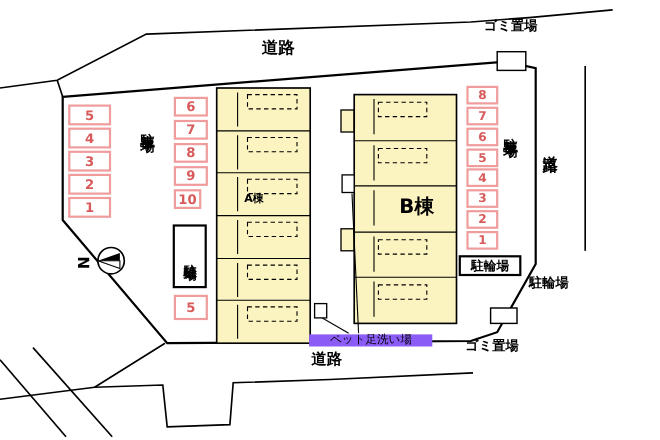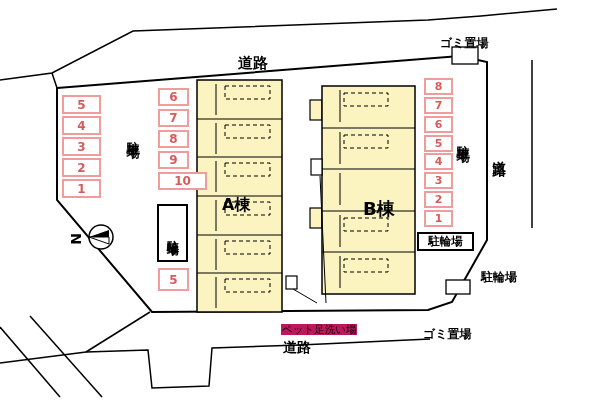--- a/index.html
+++ b/index.html
@@ -3,33 +3,33 @@
 <meta charset="utf-8">
 <style>
   * { margin:0; padding:0; box-sizing:border-box; }
   html,body { background:#ffffff; }
   #plan {
     position:relative; width:600px; height:400px; background:#ffffff;
     font-family:"DejaVu Sans","Liberation Sans",sans-serif; color:#000;
     overflow:hidden;
   }
   #plan > svg { position:absolute; left:0; top:0; }
-  .lbl { position:absolute; font-weight:bold; white-space:nowrap; line-height:1.05;margin-top:20px; }
+  .lbl { position:absolute; font-weight:bold; white-space:nowrap; line-height:1.05; }
   .v { writing-mode:vertical-rl; text-orientation:upright; letter-spacing:3px; }
   .stall {
     position:absolute; border:2px solid #F09C9C; background:#ffffff;
     color:#D85A5A; font-weight:bold; font-size:12px;
     display:flex; align-items:center; justify-content:center;
   }
   .stall.sm { font-size:11px; }
   .boxed {
     position:absolute; border:2px solid #000; background:#ffffff;
     display:flex; align-items:center; justify-content:center; font-weight:bold;
   }
-  .petlbl { background:#be185d; padding:0 1px; font-weight:normal; }
+  .petlbl { background:#8b5cf6; padding:0 19px; font-weight:normal; }
 </style>
 </head>
 <body>
 
 <div id="plan">
 
   <svg width="600" height="400" viewBox="0 0 600 400">
 
     <g stroke="#000" stroke-width="1.5" fill="none">
       <polyline points="0,80 52,73 133,31 428,20 481,16 557,9"></polyline>
@@ -122,34 +122,34 @@
   <div class="boxed" style="left:157px;top:204px;width:31px;height:58px">
     <span class="v" style="font-size:12px;letter-spacing:2px">駐輪場</span>
   </div>
   <div class="boxed" style="left:417px;top:232px;width:57px;height:19px;font-size:11.5px">駐輪場</div>
   <div class="lbl" style="left:481px;top:251px;font-size:12px">駐輪場</div>
 
   <div class="lbl" style="left:423px;top:308px;font-size:12px">ゴミ置場</div>
   <div class="lbl petlbl" style="left:281px;top:304px;font-size:10.5px">ペット足洗い場</div>
   <div class="lbl" style="left:283px;top:320px;font-size:14px">道路</div>
 
-  <div class="lbl" style="left:222px;top:177px;font-size:16px">A棟</div>
+  <div class="lbl" style="left:222px;top:177px;font-size:10px">A棟</div>
   <div class="lbl" style="left:363px;top:180px;font-size:18px">B棟</div>
 
   <div class="stall" style="left:62px;top:95px;width:39px;height:19px">5</div>
   <div class="stall" style="left:62px;top:116px;width:39px;height:19px">4</div>
   <div class="stall" style="left:62px;top:137px;width:39px;height:19px">3</div>
   <div class="stall" style="left:62px;top:158px;width:39px;height:19px">2</div>
   <div class="stall" style="left:62px;top:179px;width:39px;height:19px">1</div>
 
   <div class="stall" style="left:158px;top:88px;width:31px;height:18px">6</div>
   <div class="stall" style="left:158px;top:109px;width:31px;height:18px">7</div>
   <div class="stall" style="left:158px;top:130px;width:31px;height:18px">8</div>
   <div class="stall" style="left:158px;top:151px;width:31px;height:18px">9</div>
-  <div class="stall" style="left:158px;top:172px;width:49px;height:18px">10</div>
+  <div class="stall" style="left:158px;top:172px;width:25px;height:18px">10</div>
   <div class="stall" style="left:158px;top:268px;width:31px;height:23px">5</div>
 
   <div class="stall sm" style="left:424px;top:78px;width:29px;height:17px">8</div>
   <div class="stall sm" style="left:424px;top:97px;width:29px;height:17px">7</div>
   <div class="stall sm" style="left:424px;top:116px;width:29px;height:17px">6</div>
   <div class="stall sm" style="left:424px;top:135px;width:29px;height:17px">5</div>
   <div class="stall sm" style="left:424px;top:153px;width:29px;height:17px">4</div>
   <div class="stall sm" style="left:424px;top:172px;width:29px;height:17px">3</div>
   <div class="stall sm" style="left:424px;top:191px;width:29px;height:17px">2</div>
   <div class="stall sm" style="left:424px;top:210px;width:29px;height:17px">1</div>

